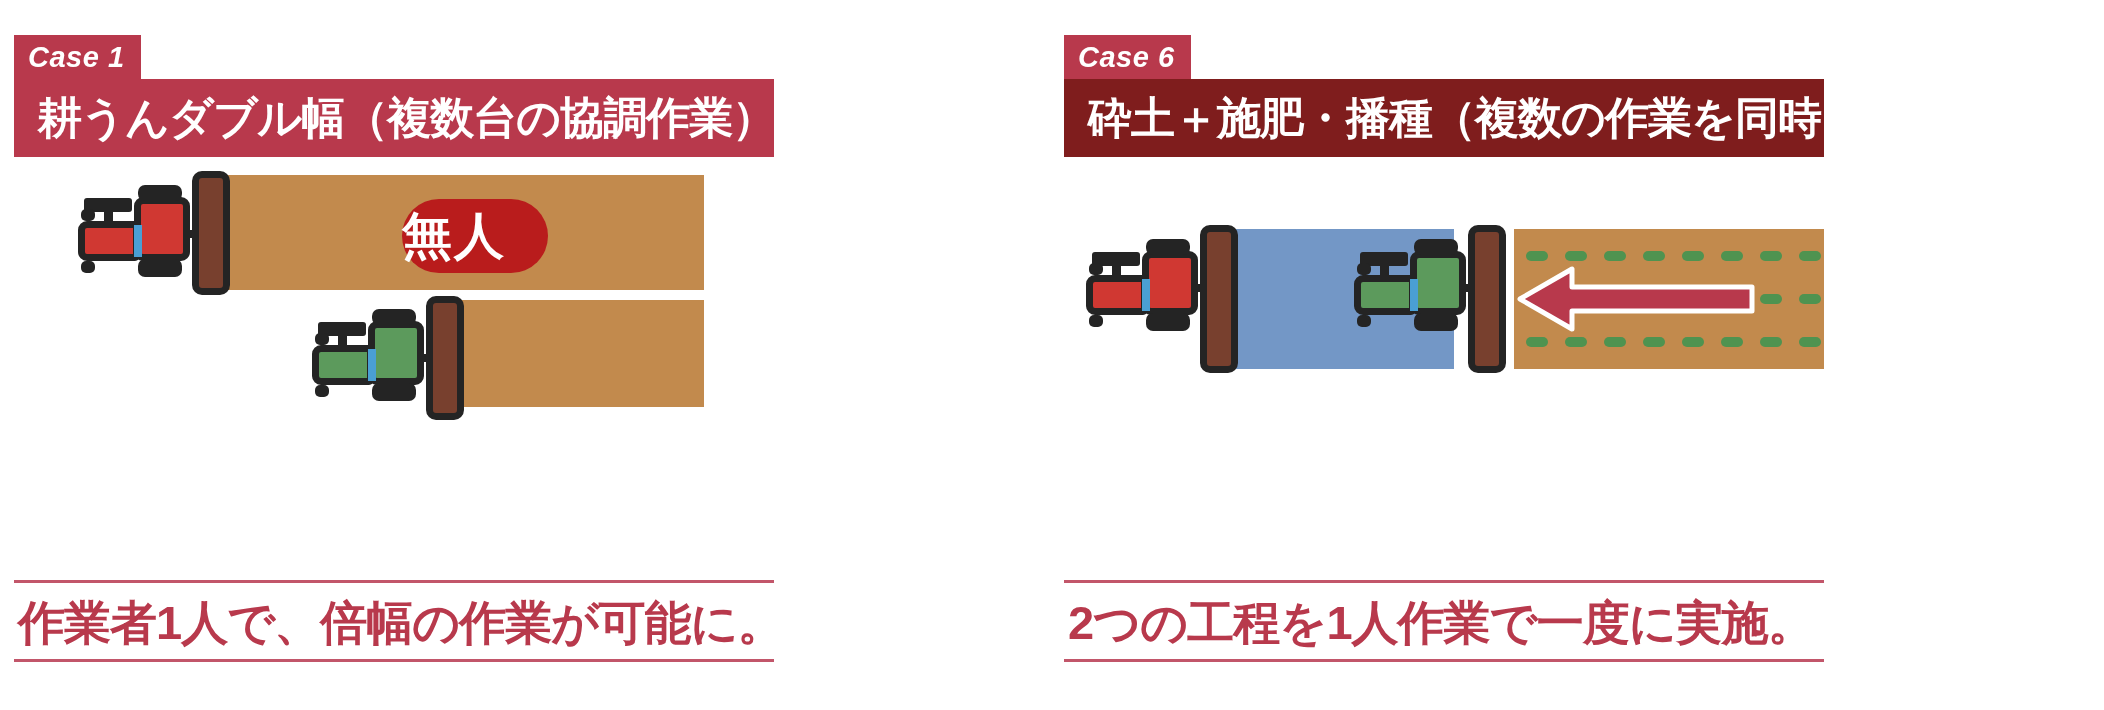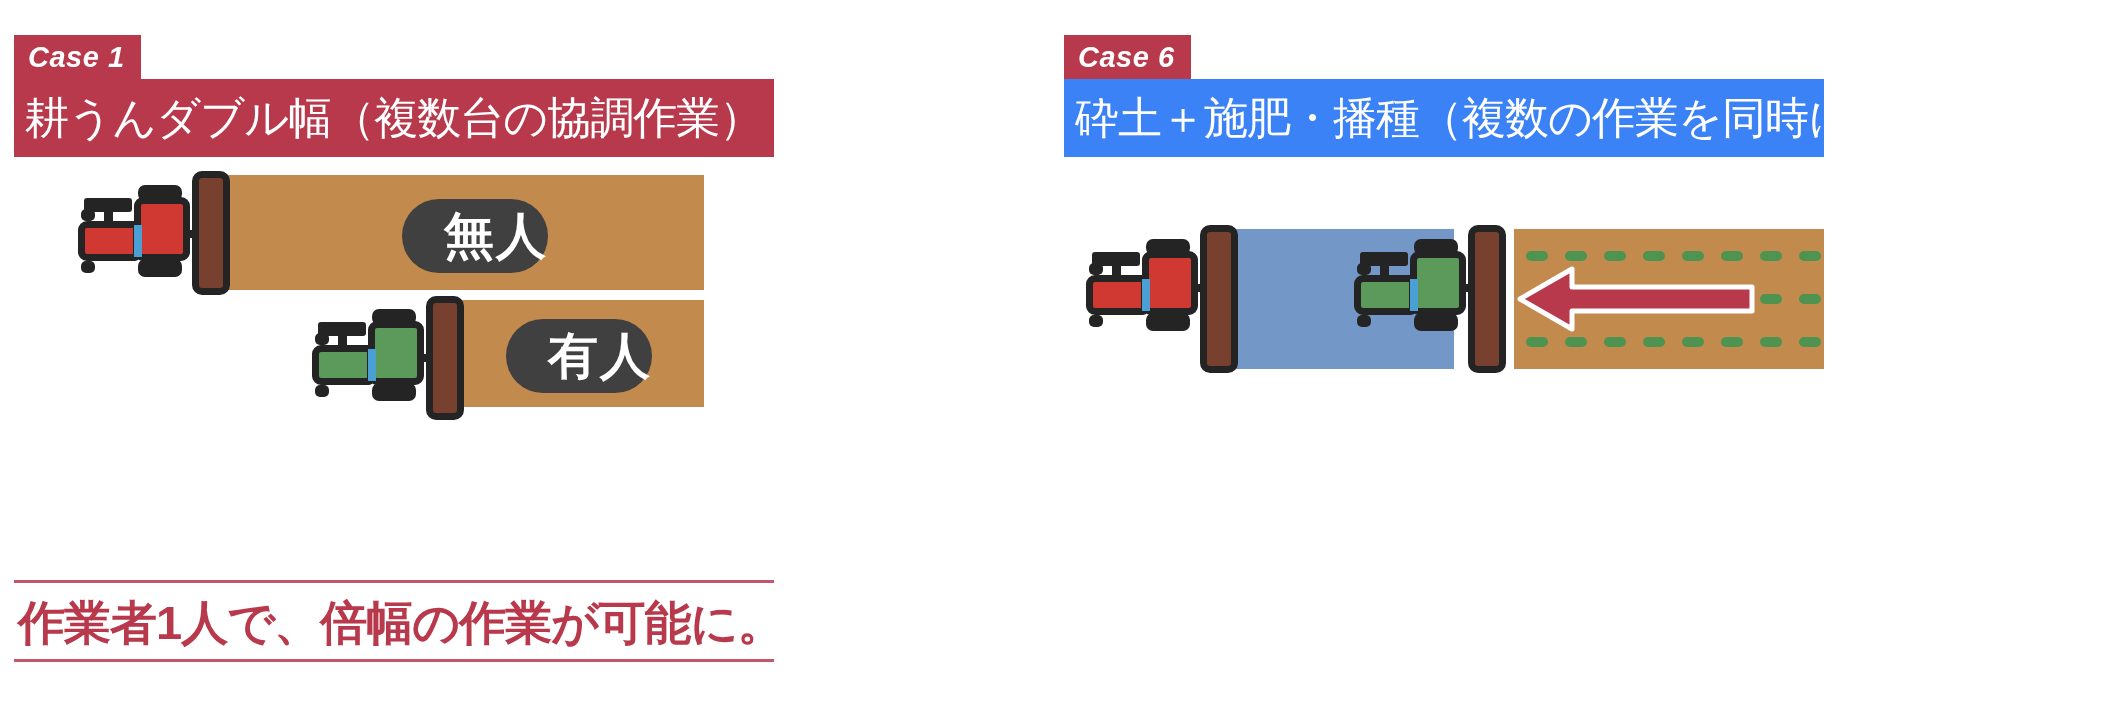--- a/index.html
+++ b/index.html
@@ -36,24 +36,24 @@
   
   .header-band{
     position:absolute;left:0;top:71px;
     width:100%;height:78px;
     box-sizing:border-box;
     display:flex;align-items:center;
   }
   .header-title{
     color:#ffffff;
     font-size:44px;
-    font-weight:normal;
+    font-weight:bold;
     line-height:1;
     white-space:nowrap;
-    padding-left:11px;
+    padding-left:24px;
     letter-spacing:-1px;
   }
 
   
   .stage{
     position:absolute;left:0;top:149px;
     width:100%;height:270px;
   }
 
   
@@ -105,23 +105,23 @@
   .implement{
     position:absolute;
     border:7px solid #242424;
     border-radius:10px;
     box-sizing:border-box;
   }
 
   
   .badge{
     position:absolute;
-    background:#404040;
+    background:#b91c1c;
     border-radius:999px;
-    display:flex;align-items:center;justify-content:flex-end;
+    display:flex;align-items:center;justify-content:flex-start;
   }
   .badge-label{
     color:#ffffff;
     font-size:50px;
     font-weight:bold;
     line-height:1;
     letter-spacing:2px;
   }
 
   
@@ -197,40 +197,37 @@
         <div class="t-window" style="left:58px;top:40px;width:8px;height:32px;"></div>
         <div class="t-wheel-front" style="left:5px;top:24px;width:14px;height:12px;"></div>
         <div class="t-wheel-front" style="left:5px;top:76px;width:14px;height:12px;"></div>
         <div class="t-wheel-rear" style="left:62px;top:0px;width:44px;height:16px;"></div>
         <div class="t-wheel-rear" style="left:62px;top:74px;width:44px;height:18px;"></div>
         <div class="t-hitch" style="left:112px;top:45px;width:22px;height:8px;"></div>
       </div>
 
       <div class="implement" style="left:412px;top:139px;width:38px;height:124px;background:#78402e;"></div>
 
-      <div class="badge" style="left:492px;top:162px;width:146px;height:74px;">
-        <span class="badge-label">有人</span>
-      </div>
 
     </div>
 
     <div class="caption-block">
       <div class="rule" style="background:#c2566a;"></div>
       <div class="caption-text" style="color:#b8394c;">作業者1人で、倍幅の作業が可能に。</div>
       <div class="rule" style="background:#c2566a;"></div>
     </div>
   </div>
 
   <div class="panel right">
 
     <div class="case-tab" style="background:#b8394c;">
       <span class="case-tab-label">Case 6</span>
     </div>
 
-    <div class="header-band" style="background:#3b82f6;">
+    <div class="header-band" style="background:#7f1d1d;">
       <span class="header-title">砕土＋施肥・播種（複数の作業を同時に）</span>
     </div>
 
     <div class="stage">
 
       <div class="field" style="left:160px;top:72px;width:230px;height:140px;background:#7397c6;"></div>
 
       <div class="field" style="left:450px;top:72px;width:310px;height:140px;background:#c28a4d;"></div>
 
       <div class="tractor" style="left:20px;top:82px;width:125px;height:98px;">
@@ -295,15 +292,20 @@
       </div>
 
       <div class="arrow-wrap" style="left:452px;top:106px;width:240px;height:72px;">
         <svg width="240" height="72" viewBox="0 0 240 72">
           <polygon points="4,36 56,6 56,24 236,24 236,48 56,48 56,66" fill="#b8394c" stroke="#ffffff" stroke-width="5" stroke-linejoin="round"></polygon>
         </svg>
       </div>
 
     </div>
 
+    <div class="caption-block">
+      <div class="rule" style="background:#c2566a;"></div>
+      <div class="caption-text" style="color:#b8394c;">2つの工程を1人作業で一度に実施。</div>
+      <div class="rule" style="background:#c2566a;"></div>
+    </div>
   </div>
 
 </div>
 
 </body></html>

